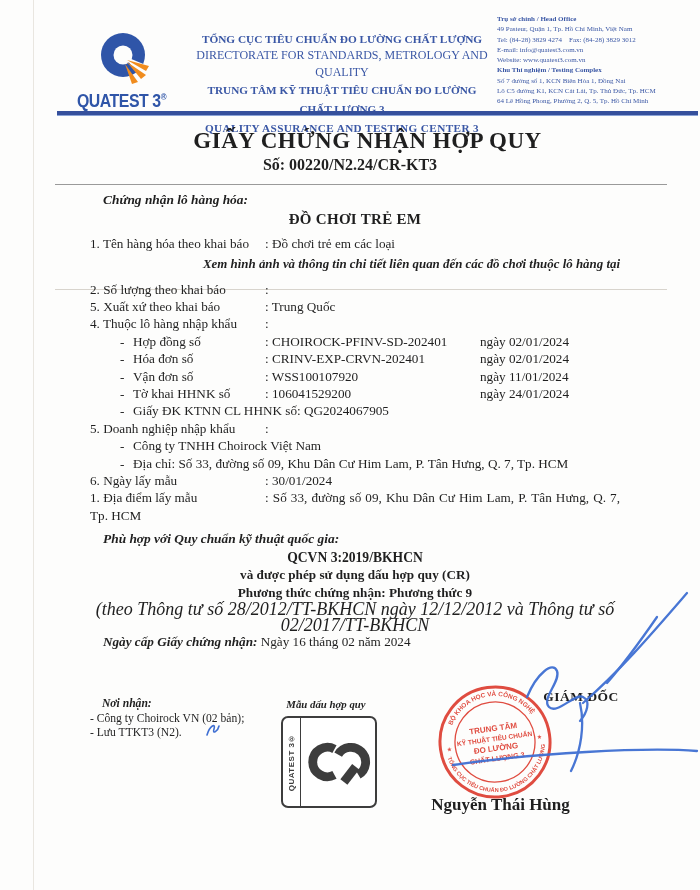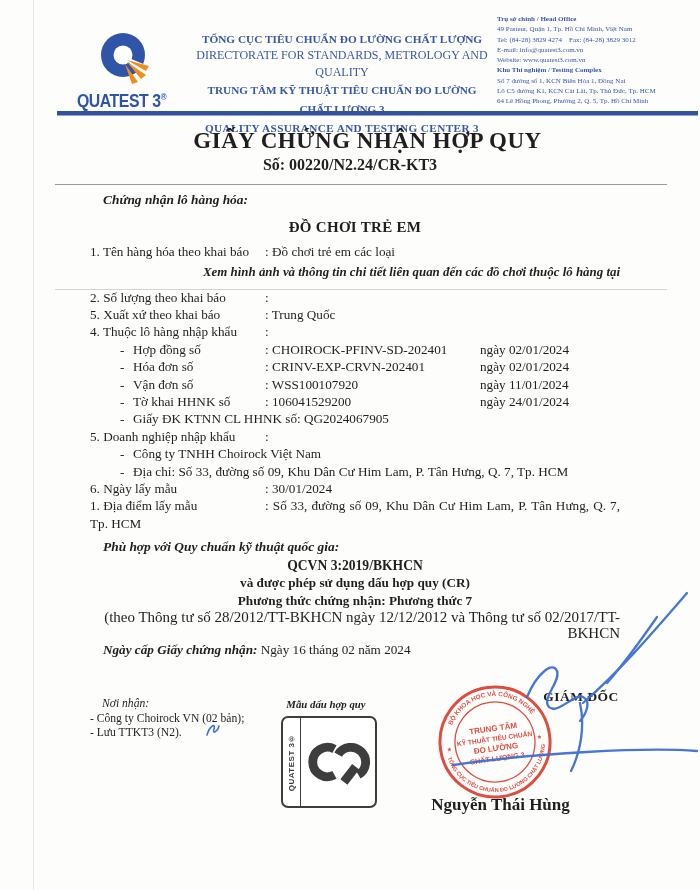--- a/index.html
+++ b/index.html
@@ -27,42 +27,42 @@
   
   .title-block{position:absolute;left:0;top:128px;width:700px;text-align:center;}
   .title-main{font-weight:bold;font-size:23px;letter-spacing:.5px;padding-left:35px;}
   .title-num{font-weight:bold;font-size:16px;margin-top:2px;}
   .title-rule{position:absolute;left:55px;top:184px;width:612px;height:1px;background:#9a9a9a;}
   .mid-rule{position:absolute;left:55px;top:289px;width:612px;height:1px;background:#d8d4cd;}
 
   
   .doc-body{position:absolute;left:90px;top:191px;width:530px;font-size:13.2px;line-height:17.4px;}
   .intro{padding-left:13px;font-weight:bold;font-style:italic;font-size:13.4px;}
-  .product{text-align:center;font-weight:bold;font-size:15px;margin-top:10px;letter-spacing:.3px;line-height:19px;}
+  .product{text-align:center;font-weight:bold;font-size:15px;margin-top:2px;letter-spacing:.3px;line-height:19px;}
   .row1{margin-top:6px;}
   .num-label{display:inline-block;width:175px;}
   .note{text-align:right;font-style:italic;font-weight:bold;font-size:12.9px;line-height:16.8px;}
   .note-first{margin-top:3px;}
   .num-rows{margin-top:8px;}
   .sub{display:flex;padding-left:30px;}
   .sub-dash{width:13px;flex:0 0 13px;}
   .sub-label{width:132px;flex:0 0 132px;}
   .sub-val{width:215px;flex:0 0 215px;}
   .sub-plain{padding-left:30px;display:flex;}
   .item7 p{margin:0;text-align:justify;}
   .conformity{margin-top:6px;padding-left:13px;font-weight:bold;font-style:italic;font-size:13.4px;}
   .std{text-align:center;font-weight:bold;font-size:13.6px;margin-top:1px;}
   .center-b{text-align:center;font-weight:bold;}
-  .legal{text-align:right;font-size:15px;line-height:16px;}
+  .legal{text-align:center;font-style:italic;font-size:18px;line-height:16px;}
   .issue{padding-left:13px;}
   .bi{font-weight:bold;font-style:italic;}
 
   
   .recipients{position:absolute;left:90px;top:697px;font-size:11.6px;line-height:14.5px;}
-  .recipients .lbl{font-weight:normal;font-style:italic;padding-left:12px;}
+  .recipients .lbl{font-weight:bold;font-style:italic;padding-left:12px;}
   .init-mark{position:absolute;left:203px;top:719px;}
   .cr-sample-label{position:absolute;left:258px;top:698px;width:136px;text-align:center;
                    font-weight:bold;font-style:italic;font-size:10.8px;}
   .cr-box{position:absolute;left:281px;top:716px;width:92px;height:88px;border:2px solid #3d3d3d;
           border-radius:7px;display:flex;background:#fff;}
   .cr-strip{width:17px;border-right:1.5px solid #3d3d3d;display:flex;align-items:center;justify-content:center;}
   .cr-strip span{writing-mode:vertical-rl;transform:rotate(180deg);
                  font-family:"Liberation Sans",sans-serif;font-weight:bold;font-size:8px;
                  letter-spacing:.5px;color:#3d3d3d;white-space:nowrap;}
   .cr-glyph{flex:1;display:flex;align-items:center;justify-content:center;}
@@ -185,21 +185,21 @@
         <span class="num-label">6. Ngày lấy mẫu</span><span>: 30/01/2024</span>
       </div>
       <div class="item7">
         <p><span class="num-label">1. Địa điểm lấy mẫu</span><span>: Số 33, đường số 09, Khu Dân Cư Him Lam, P. Tân Hưng, Q. 7, Tp. HCM</span></p>
       </div>
     </div>
 
     <div class="conformity">Phù hợp với Quy chuẩn kỹ thuật quốc gia:</div>
     <div class="std">QCVN 3:2019/BKHCN</div>
     <div class="center-b">và được phép sử dụng dấu hợp quy (CR)</div>
-    <div class="center-b">Phương thức chứng nhận: Phương thức 7</div>
+    <div class="center-b">Phương thức chứng nhận: Phương thức 9</div>
     <div class="legal">(theo Thông tư số 28/2012/TT-BKHCN ngày 12/12/2012 và Thông tư số 02/2017/TT-BKHCN</div>
 
     <div class="issue">
       <span class="bi">Ngày cấp Giấy chứng nhận:</span><span> Ngày 16 tháng 02 năm 2024</span>
     </div>
   </div>
 
   <div class="recipients">
     <div class="lbl">Nơi nhận:</div>
     <div>- Công ty Choirock VN (02 bản);</div>

